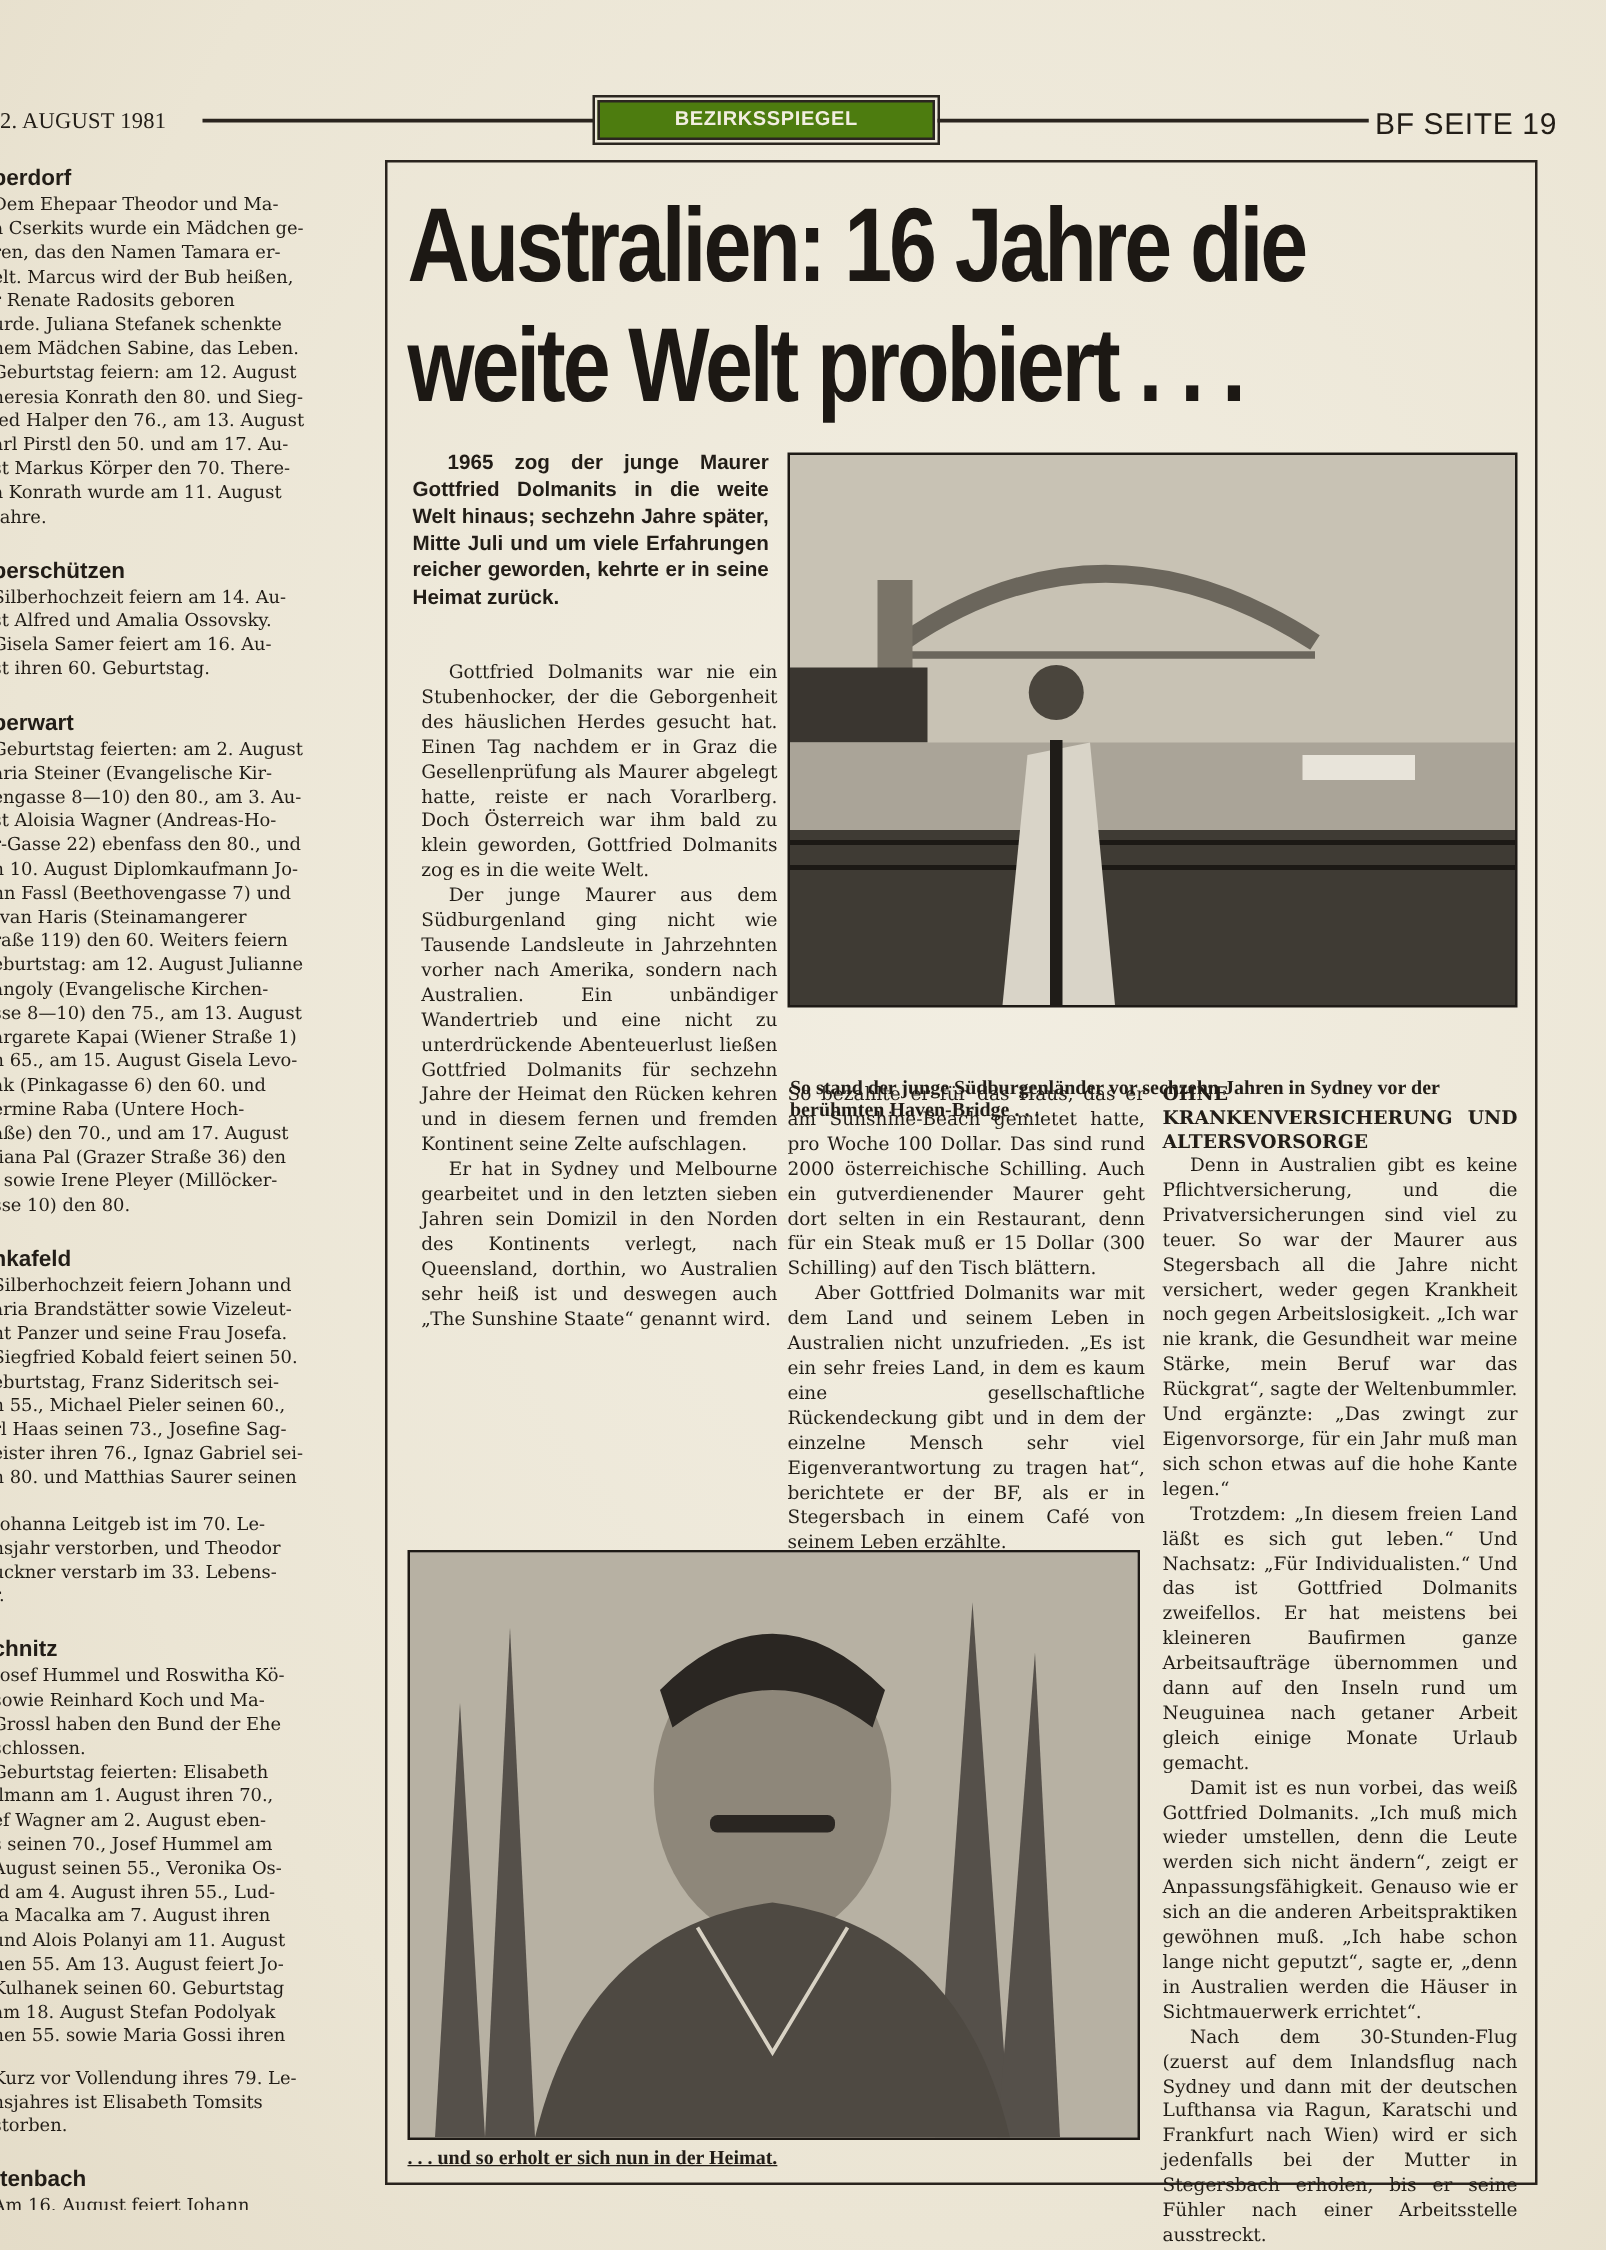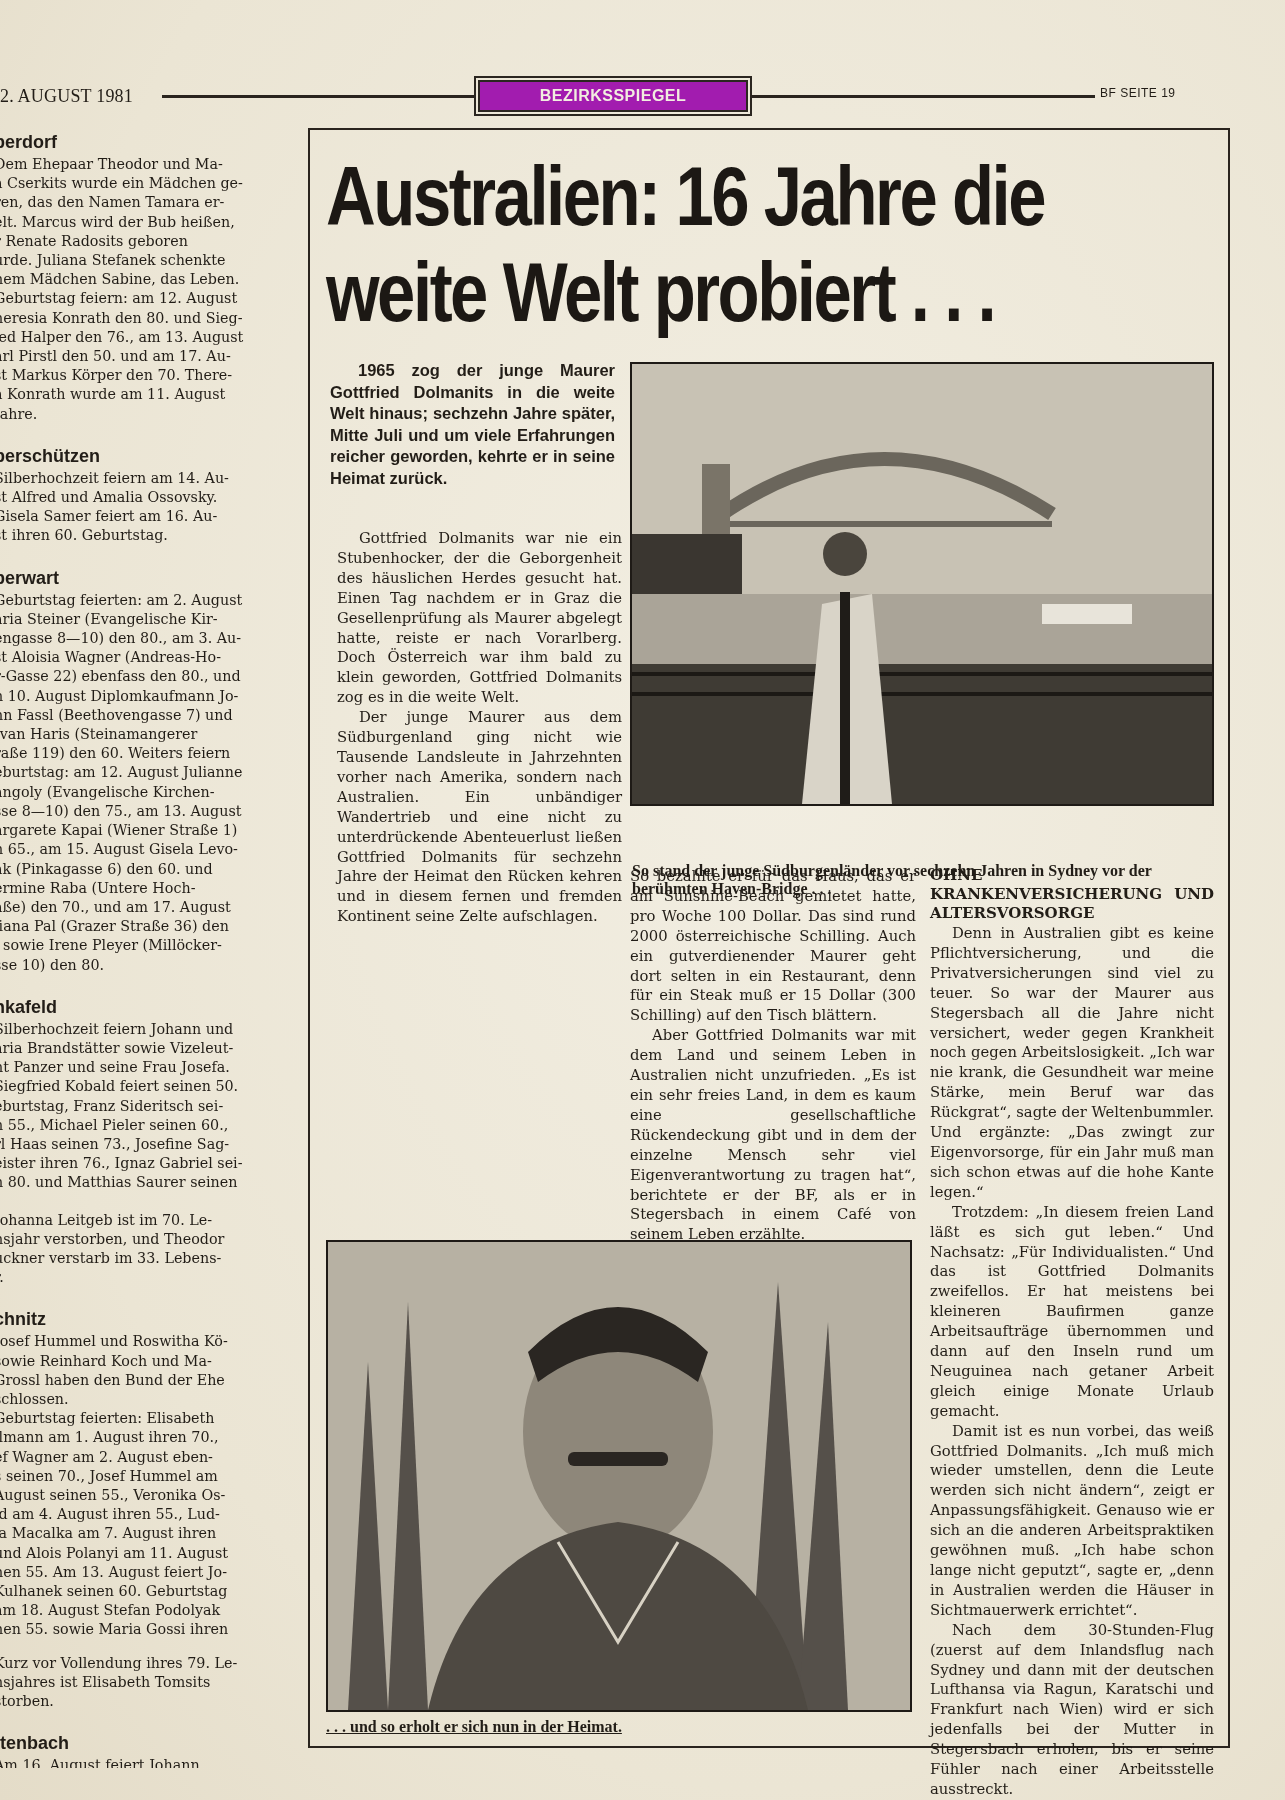--- a/index.html
+++ b/index.html
@@ -14,26 +14,26 @@
     background: radial-gradient(ellipse at 60% 40%, #f2eee2 0%, #ebe5d4 70%, #e4dcc8 100%);
   }
   
   .hdr { position: absolute; top: 80px; left: 0; width: 1285px; height: 34px; }
   .hdr-date { position: absolute; left: 0; top: 6px; font-family: Liberation Serif, serif; font-size: 18px; letter-spacing: 0.2px; }
   .hdr-rule { position: absolute; top: 15px; height: 3px; background: #2a241e; }
   .hdr-rule.l { left: 162px; width: 314px; }
   .hdr-rule.r { left: 750px; width: 345px; }
   .hdr-badge {
     position: absolute; left: 478px; top: 0; width: 270px; height: 32px;
-    background: #a21caf; border: 2px solid #2b2620; box-sizing: border-box;
+    background: #4d7c0f; border: 2px solid #2b2620; box-sizing: border-box;
     outline: 2px solid #2b2620; outline-offset: 2px;
     color: #f2eee0; font-family: "Liberation Sans", sans-serif; font-weight: bold;
     font-size: 16px; text-align: center; line-height: 28px; letter-spacing: 0.5px;
   }
-  .hdr-page { position: absolute; left: 1100px; top: 6px; font-family: "Liberation Sans", sans-serif; font-size: 12px; letter-spacing: 0.5px; }
+  .hdr-page { position: absolute; left: 1100px; top: 6px; font-family: "Liberation Sans", sans-serif; font-size: 24px; letter-spacing: 0.5px; }
 
   
   .leftcol { position: absolute; left: 0; top: 128px; width: 292px; height: 1640px; overflow: hidden; }
   .lsec-head {
     font-family: "Liberation Sans", sans-serif; font-weight: bold; font-size: 18px;
     margin-left: -6px; margin-top: 4px; margin-bottom: 2px;
   }
   .lp {
     font-size: 14.3px; line-height: 19.2px; text-align: justify; margin: 0 0 0 -6px;
     width: 290px; white-space: pre-line;
@@ -193,20 +193,21 @@
 <div class="headline">
   <div>Australien: 16 Jahre die</div>
   <div>weite Welt probiert . . .</div>
 </div>
 
 <div class="lead">1965 zog der junge Maurer Gottfried Dolmanits in die weite Welt hinaus; sechzehn Jahre später, Mitte Juli und um viele Erfahrungen reicher geworden, kehrte er in seine Heimat zurück.</div>
 
 <div class="body-col" style="left:337px; top:528px; width:285px;">
   <p>Gottfried Dolmanits war nie ein Stubenhocker, der die Geborgenheit des häuslichen Herdes gesucht hat. Einen Tag nachdem er in Graz die Gesellenprüfung als Maurer abgelegt hatte, reiste er nach Vorarlberg. Doch Österreich war ihm bald zu klein geworden, Gottfried Dolmanits zog es in die weite Welt.</p>
   <p>Der junge Maurer aus dem Südburgenland ging nicht wie Tausende Landsleute in Jahrzehnten vorher nach Amerika, sondern nach Australien. Ein unbändiger Wandertrieb und eine nicht zu unterdrückende Abenteuerlust ließen Gottfried Dolmanits für sechzehn Jahre der Heimat den Rücken kehren und in diesem fernen und fremden Kontinent seine Zelte aufschlagen.</p>
+  <p>Er hat in Sydney und Melbourne gearbeitet und in den letzten sieben Jahren sein Domizil in den Norden des Kontinents verlegt, nach Queensland, dorthin, wo Australien sehr heiß ist und deswegen auch „The Sunshine Staate“ genannt wird.</p>
 </div>
 
 <div class="photo photo1">
   <svg width="580" height="440" viewBox="0 0 580 440">
     <rect x="0" y="0" width="580" height="440" fill="#c8c2b4"></rect>
     <path d="M90 150 Q250 40 420 150" stroke="#6b665c" stroke-width="14" fill="none"></path>
     <path d="M90 160 L420 160" stroke="#6b665c" stroke-width="6"></path>
     <rect x="70" y="100" width="28" height="100" fill="#7a7468"></rect>
     <rect x="0" y="170" width="110" height="60" fill="#3a3630"></rect>
     <rect x="0" y="230" width="580" height="80" fill="#aaa498"></rect>

